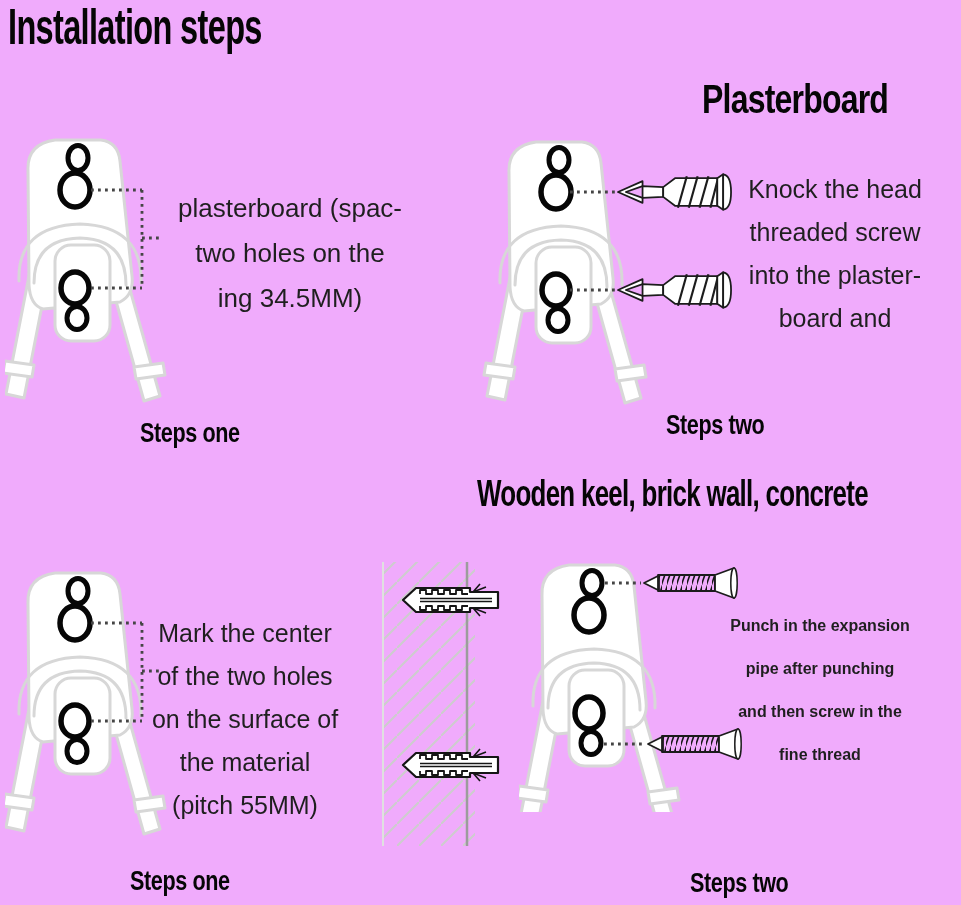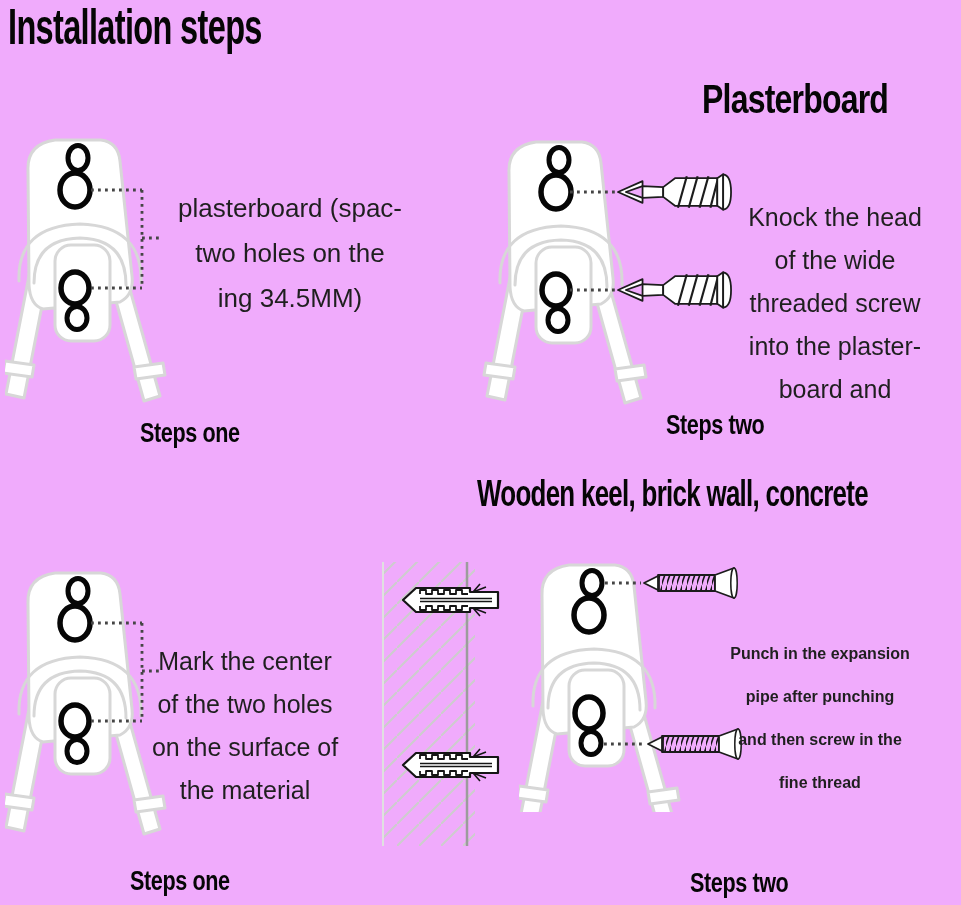--- a/index.html
+++ b/index.html
@@ -12,21 +12,21 @@
     font-weight:700;color:#060606;white-space:nowrap;
     transform-origin:left top;letter-spacing:-1px;line-height:1.08;
   }
   .title{font-size:50px;transform:scaleX(0.65);}
   .h2{font-size:40px;transform:scaleX(0.80);}
   .h2-wide{font-size:37px;transform:scaleX(0.70);}
   .caption{font-size:27px;font-weight:700;color:#060606;white-space:nowrap;transform:scaleX(0.80);transform-origin:left top;letter-spacing:-0.5px;}
   .instr{ text-align:center;color:#1f1f1f; }
   .instr .line{white-space:nowrap;}
   .i-q1{font-size:26px;line-height:45px;}
-  .i-q2,.i-q3,.i-q4{font-size:25px;line-height:43px;margin-top:28px;}
+  .i-q2,.i-q3,.i-q4{font-size:25px;line-height:43px;}
   .i-q4{font-size:16px;font-weight:bold;}
   svg{display:block;}
 </style>
 </head>
 <body>
 
 <svg width="0" height="0" style="position:absolute" aria-hidden="true">
   <defs>
     <pattern id="pat-wall-hatch" width="22" height="22" patternUnits="userSpaceOnUse">
       <path d="M-3,25 L25,-3" stroke="#cdcdcd" stroke-width="2" fill="none"></path>
@@ -122,21 +122,20 @@
     <g stroke="#454545" stroke-width="2.8" stroke-dasharray="2.8 4.2" fill="none">
       <path d="M90,64 L136,64"></path>
       <path d="M90,162 L136,162"></path>
     </g>
     <use href="#sym-wide-screw" x="136" y="44" width="118" height="40"></use>
     <use href="#sym-wide-screw" x="136" y="142" width="118" height="40"></use>
   </svg>
 
   <div class="abs instr i-q2" style="left:730px;top:168px;width:210px;">
     <div class="line">Knock the head</div>
-    <div class="line">of the wide</div>
     <div class="line">threaded screw</div>
     <div class="line">into the plaster-</div>
     <div class="line">board and</div>
   </div>
 
   <div class="abs caption" style="left:140px;top:418px;">Steps one</div>
   <div class="abs caption" style="left:666px;top:410px;">Steps two</div>
 
   <div class="abs heading h2-wide" style="left:477px;top:474px;">Wooden keel, brick wall, concrete</div>
 
@@ -148,20 +147,21 @@
       <path d="M137,113 L158,113"></path>
       <path d="M86,163 L137,163"></path>
     </g>
   </svg>
 
   <div class="abs instr i-q3" style="left:140px;top:612px;width:210px;">
     <div class="line">Mark the center</div>
     <div class="line">of the two holes</div>
     <div class="line">on the surface of</div>
     <div class="line">the material</div>
+    <div class="line">(pitch 55MM)</div>
   </div>
 
   <svg class="abs" style="left:375px;top:560px;" width="145" height="290" viewBox="0 0 145 290">
     <rect x="8" y="2" width="92" height="284" fill="url(#pat-wall-hatch)"></rect>
     <line x1="8" y1="2" x2="8" y2="286" stroke="#e0e0e0" stroke-width="2"></line>
     <line x1="92" y1="2" x2="92" y2="286" stroke="#9c9c9c" stroke-width="2.5"></line>
     <use href="#sym-anchor" x="25" y="22" width="105" height="36"></use>
     <use href="#sym-anchor" x="25" y="187" width="105" height="36"></use>
   </svg>
 

